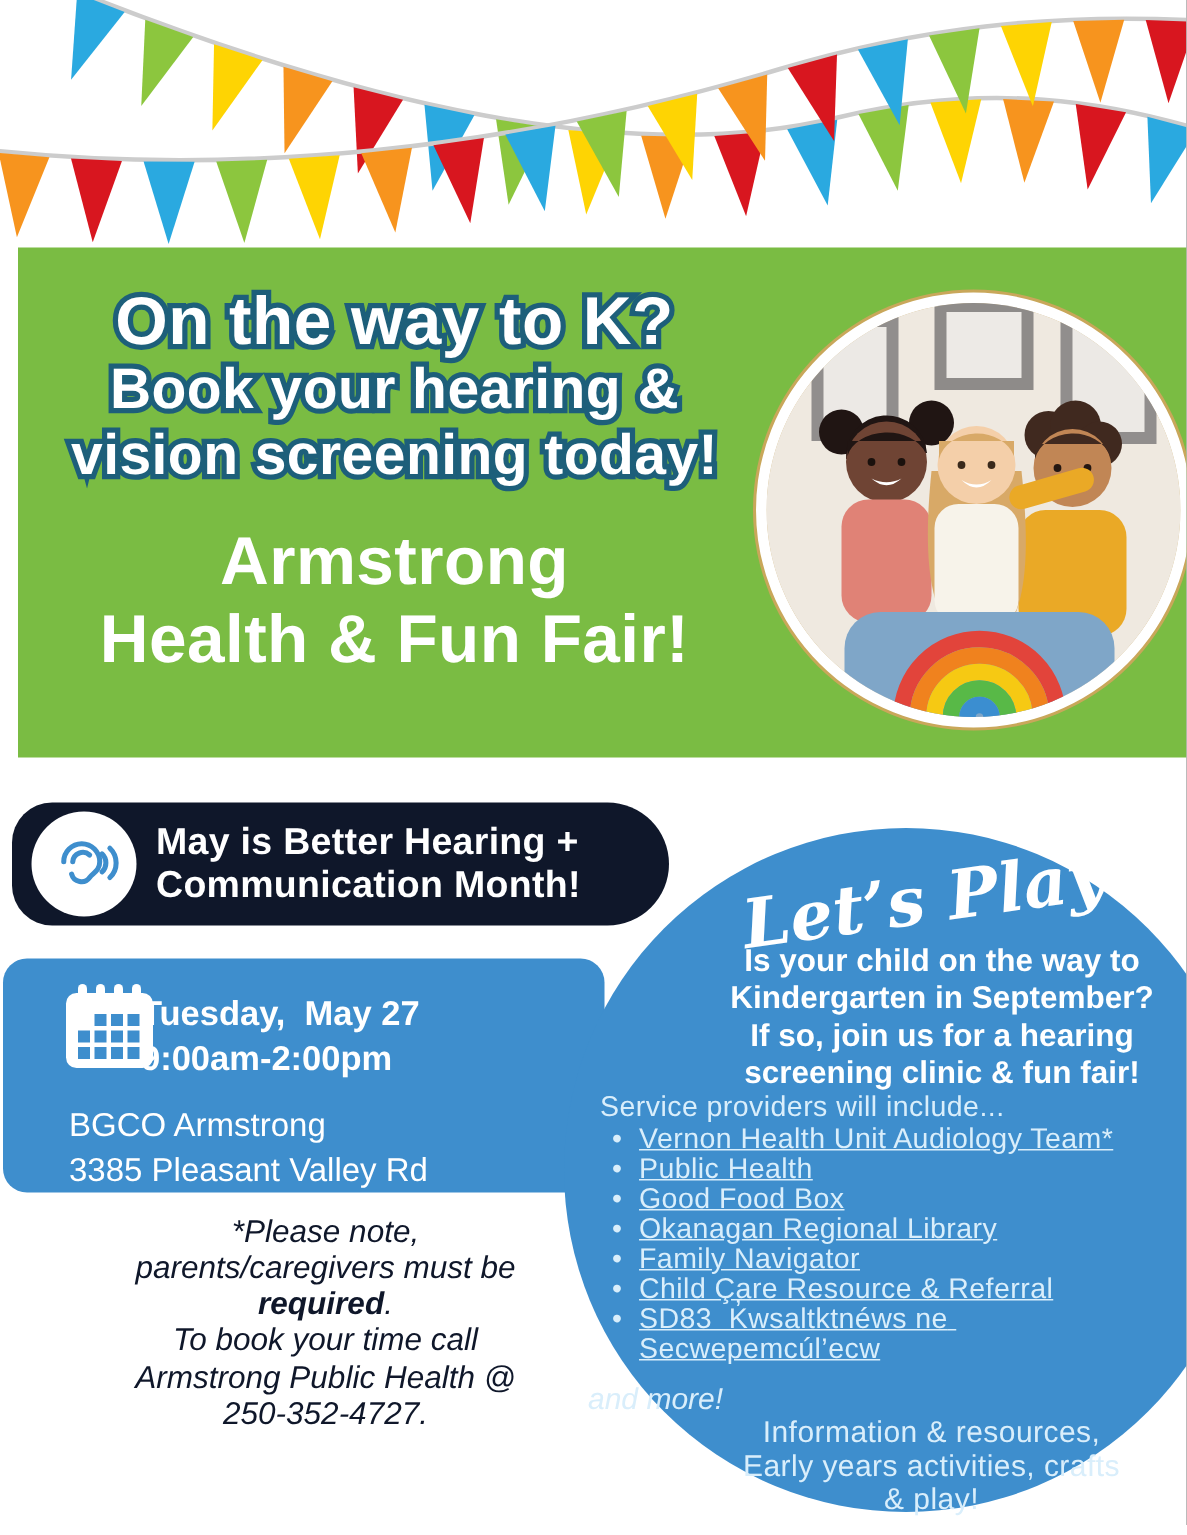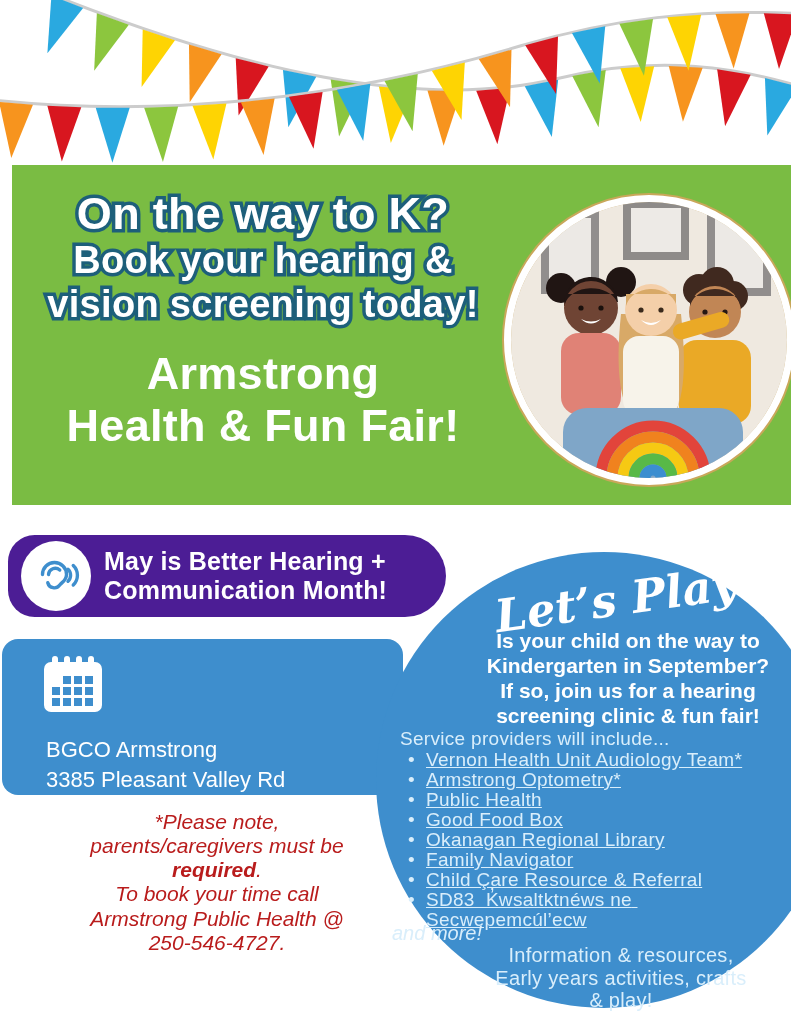--- a/index.html
+++ b/index.html
@@ -19,36 +19,36 @@
   .hl1{font-size:45px;line-height:1.12;}
   .hl2{font-size:38px;line-height:1.14;text-align:center;}
   .fair-title{margin-top:22px;color:#fff;font-size:45px;line-height:1.15;}
   .photo-ring{
     position:absolute;left:492px;top:30px;width:276px;height:276px;border-radius:50%;
     background:#efe9e0;border:7px solid #fff;overflow:hidden;
     box-shadow:0 0 0 2px #c9a75a, inset 0 0 0 2px #c9a75a;
   }
   
   .hearing-banner{
-    position:absolute;left:8px;top:535px;width:438px;height:82px;background:#4c1d95;
+    position:absolute;left:8px;top:535px;width:438px;height:82px;background:#0f172a;
     border-radius:30px 46px 46px 30px;display:flex;align-items:center;padding-left:13px;
     box-sizing:border-box;z-index:2;
   }
   .ear-circle{width:70px;height:70px;border-radius:50%;background:#fff;flex:none;
     display:flex;align-items:center;justify-content:center;}
   .hearing-text{margin-left:13px;color:#fff;font-weight:bold;font-size:25px;line-height:1.16;letter-spacing:.2px;}
   
   .event-card{position:absolute;left:2px;top:639px;width:401px;height:156px;background:#3e8ecd;border-radius:16px;z-index:2;}
   .cal-icon{position:absolute;left:40px;top:17px;}
   .card-head{position:absolute;left:92px;top:21px;color:#fff;font-weight:bold;font-size:23px;line-height:1.32;}
   .card-head div{white-space:pre;}
   .card-venue{position:absolute;left:44px;top:96px;color:#fff;font-size:22px;line-height:1.36;}
   
   .note{position:absolute;left:12px;top:810px;width:410px;text-align:center;
-    font-style:italic;font-size:21px;line-height:1.15;color:#b91c1c;z-index:2;}
+    font-style:italic;font-size:21px;line-height:1.15;color:#0f172a;z-index:2;}
   .note b{font-weight:bold;}
   
   .play-circle{position:absolute;left:376px;top:552px;width:456px;height:456px;border-radius:50%;
     background:#3e8ecd;color:#fff;z-index:3;}
   .lp-title{position:absolute;left:40px;top:20px;width:420px;text-align:center;
     transform:rotate(-8deg);font-family:"DejaVu Serif",serif;font-style:italic;font-weight:bold;
     font-size:45px;color:#fff;}
   .pc-intro{position:absolute;left:40px;top:76px;width:424px;text-align:center;
     font-weight:bold;font-size:21px;line-height:25px;}
   .pc-providers-head{position:absolute;left:24px;top:176px;font-size:19px;color:#d9eefb;letter-spacing:.3px;}
@@ -217,47 +217,50 @@
             <rect x="21" y="31" width="8" height="8"></rect>
             <rect x="32" y="31" width="8" height="8"></rect>
             <rect x="43" y="31" width="8" height="8"></rect>
           <rect x="10" y="42" width="8" height="8"></rect>
             <rect x="21" y="42" width="8" height="8"></rect>
             <rect x="32" y="42" width="8" height="8"></rect>
             <rect x="43" y="42" width="8" height="8"></rect>
         </g>
       </svg>
     </div>
+    <div class="card-head">
+      <div>Tuesday,  May 27</div>
+      <div>9:00am-2:00pm</div>
+    </div>
     <div class="card-venue">
       <div>BGCO Armstrong</div>
       <div>3385 Pleasant Valley Rd</div>
     </div>
   </div>
 
   <div class="note">
     <div>*Please note,</div>
     <div>parents/caregivers must be</div>
     <div><b>required</b><span>.</span></div>
     <div>To book your time call</div>
     <div>Armstrong Public Health @</div>
-    <div>250-546-4727.</div>
+    <div>250-352-4727.</div>
   </div>
 
   <div class="play-circle">
     <div class="lp-title">Let’s Play!</div>
     <div class="pc-intro">
       <div>Is your child on the way to</div>
       <div>Kindergarten in September?</div>
       <div>If so, join us for a hearing</div>
       <div>screening clinic &amp; fun fair!</div>
     </div>
     <div class="pc-providers-head">Service providers will include...</div>
     <ul class="pc-providers">
         <li>Vernon Health Unit Audiology Team*</li>
-        <li>Armstrong Optometry*</li>
         <li>Public Health</li>
         <li>Good Food Box</li>
         <li>Okanagan Regional Library</li>
         <li>Family Navigator</li>
         <li>Child Çare Resource &amp; Referral</li>
         <li>SD83  K̓wsaltktnéws ne Secwepemcúl’ecw</li>
       </ul>
     <div class="pc-more">and more!</div>
     <div class="pc-footer">
       <div>Information &amp; resources,</div>

